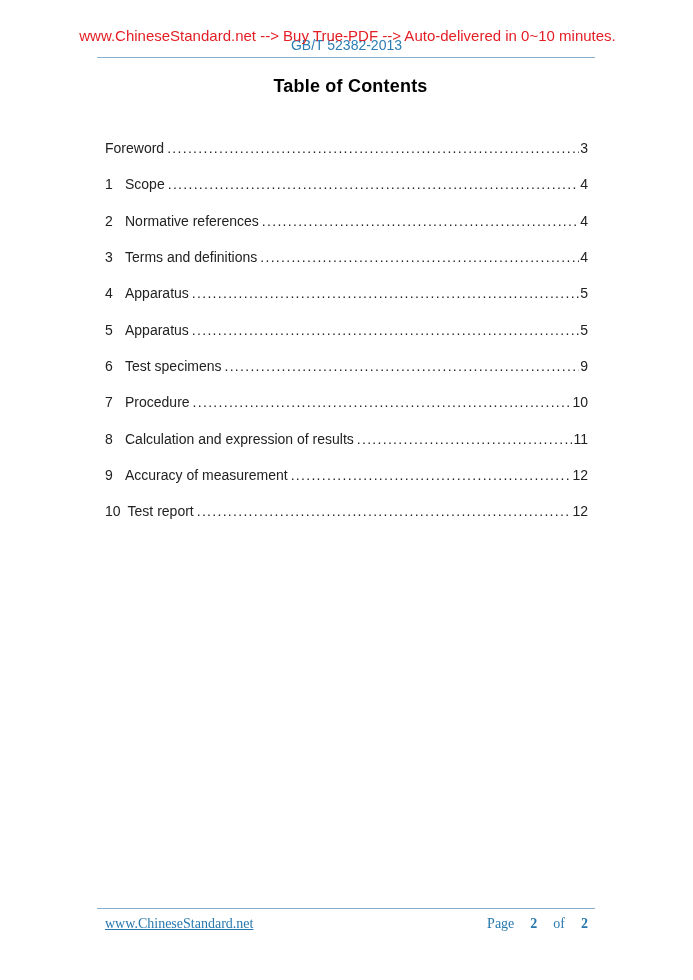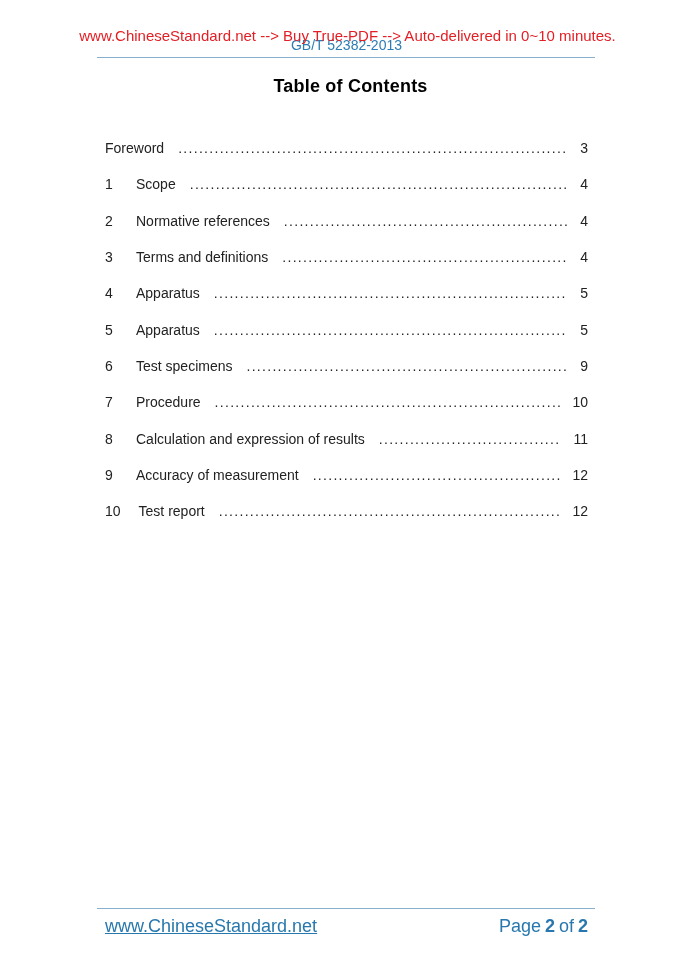--- a/index.html
+++ b/index.html
@@ -59,21 +59,20 @@
     width: 483px;
   }
   .toc-row {
     display: flex;
     align-items: flex-start;
     height: 36.33px;
     line-height: 36.33px;
     font-size: 14px;
     color: #222222;
     white-space: nowrap;
-    gap: 11px;
   }
   .toc-num {
     min-width: 13px;
     margin-right: 7px;
   }
   .toc-num:empty { display: none; }
   .toc-dots {
     flex: 1;
     overflow: hidden;
     margin: 0 1px 0 3px;
@@ -87,30 +86,31 @@
 
   
   .footer-bar {
     position: absolute;
     top: 916px;
     left: 105px;
     width: 483px;
     display: flex;
     justify-content: space-between;
     align-items: baseline;
-    font-size: 18px;
+    font-size: 14px;
+    font-family: Liberation Serif, serif;
   }
   .footer-link {
     color: #2878ae;
     text-decoration: underline;
     cursor: pointer;
   }
   .footer-page {
     display: flex;
-    gap: 4px;
+    gap: 16px;
     color: #2878ae;
   }
   .footer-page .bold { font-weight: 700; }
 </style>
 </head>
 <body>
 
 <div class="page">
 
   <div class="standard-code">GB/T 52382-2013</div>

